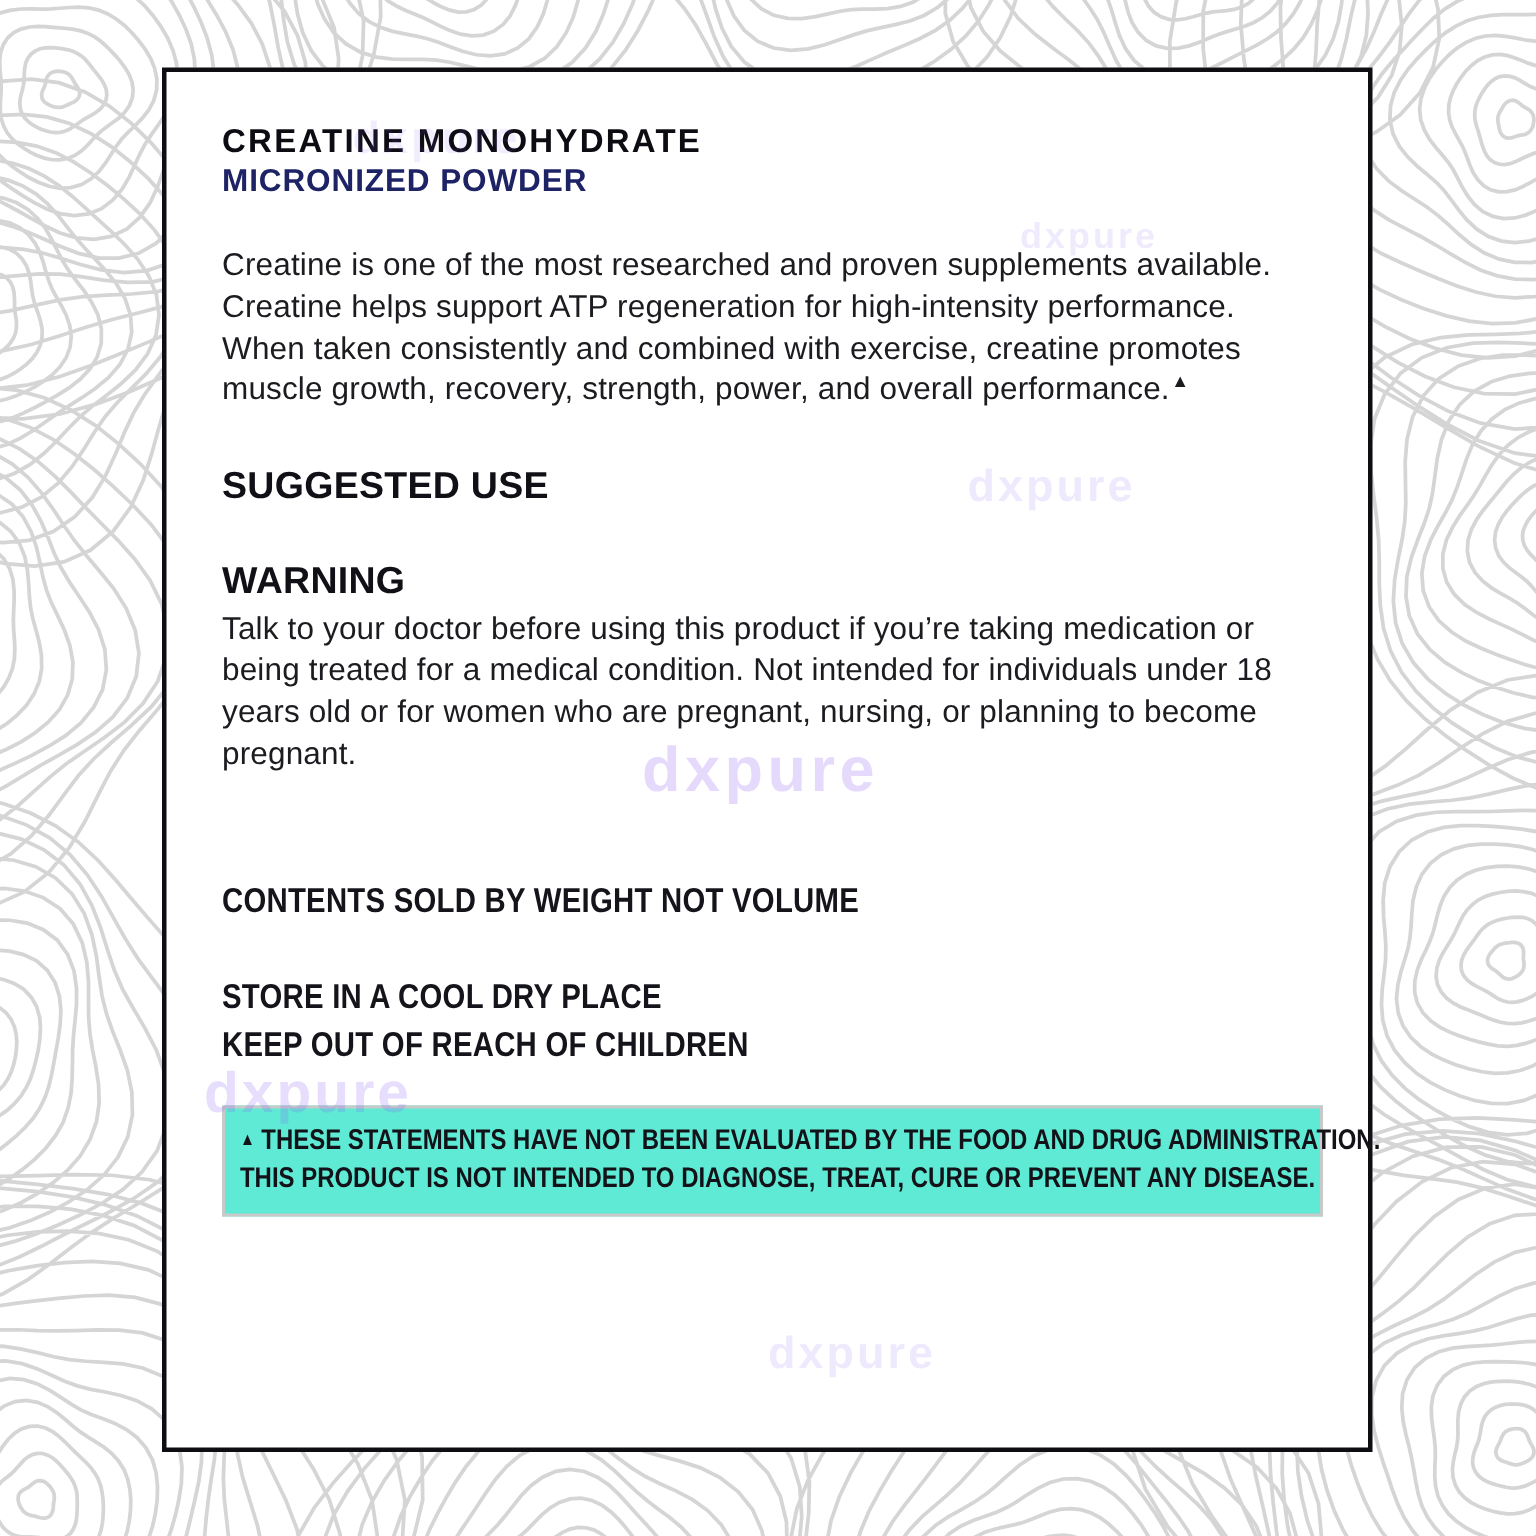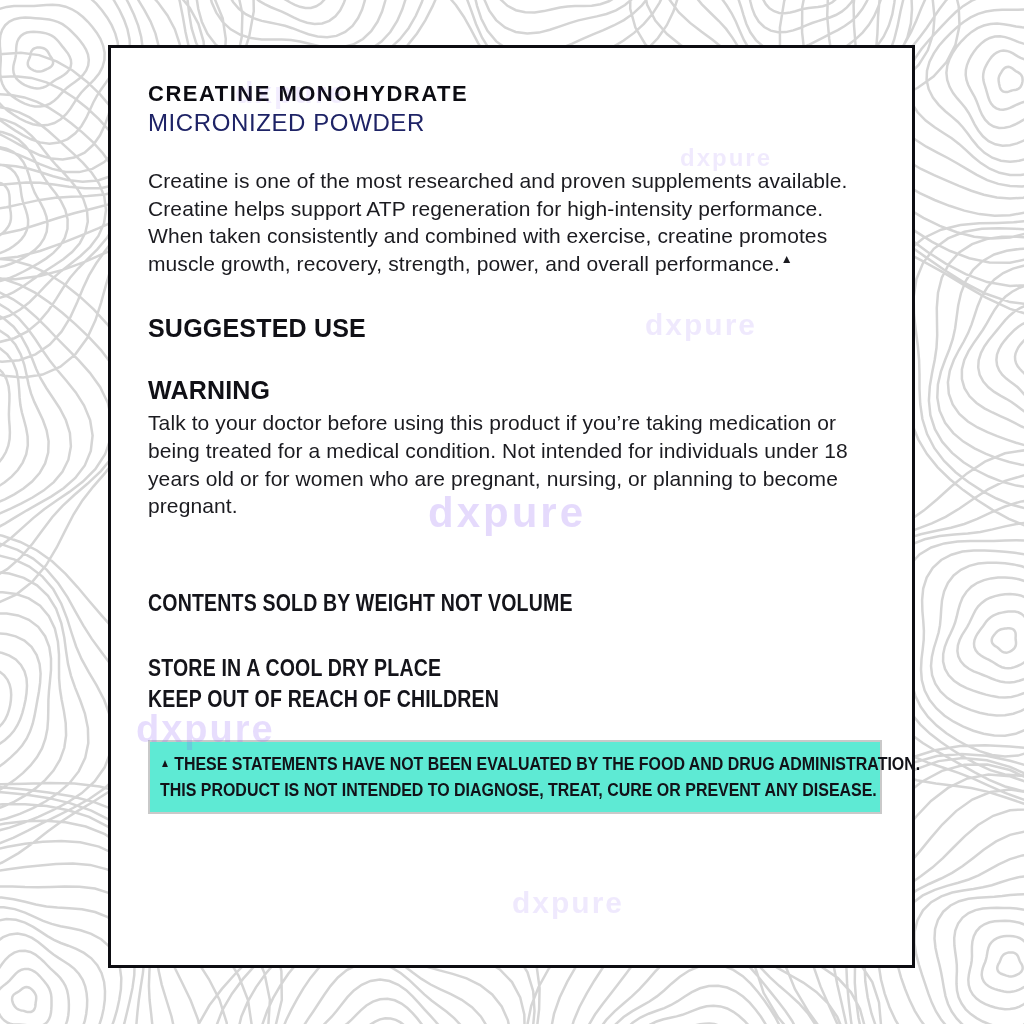--- a/index.html
+++ b/index.html
@@ -19,21 +19,21 @@
     border:3px solid var(--border-black,#0d0d12);
     z-index:2;
     padding:34px 30px 0 37px;
   }
 
   .title {
     font-size:22px; font-weight:bold; letter-spacing:1.5px;
     line-height:1.1; color:#0c0c12;
   }
   .subtitle {
-    font-size:24px; font-weight:normal; letter-spacing:0.6px;
+    font-size:21px; font-weight:bold; letter-spacing:0.6px;
     line-height:1.15; color:var(--accent-navy,#1e2366); margin-top:3px;
   }
   p.body {
     font-size:21px; line-height:1.32; letter-spacing:0.1px;
     color:var(--text-dark,#1b1b20);
   }
   .desc { margin-top:30px; }
   .fmark { font-size:12px; vertical-align:super; margin-left:1px; }
   h3.sec {
     font-size:25px; font-weight:bold; letter-spacing:0.2px;

